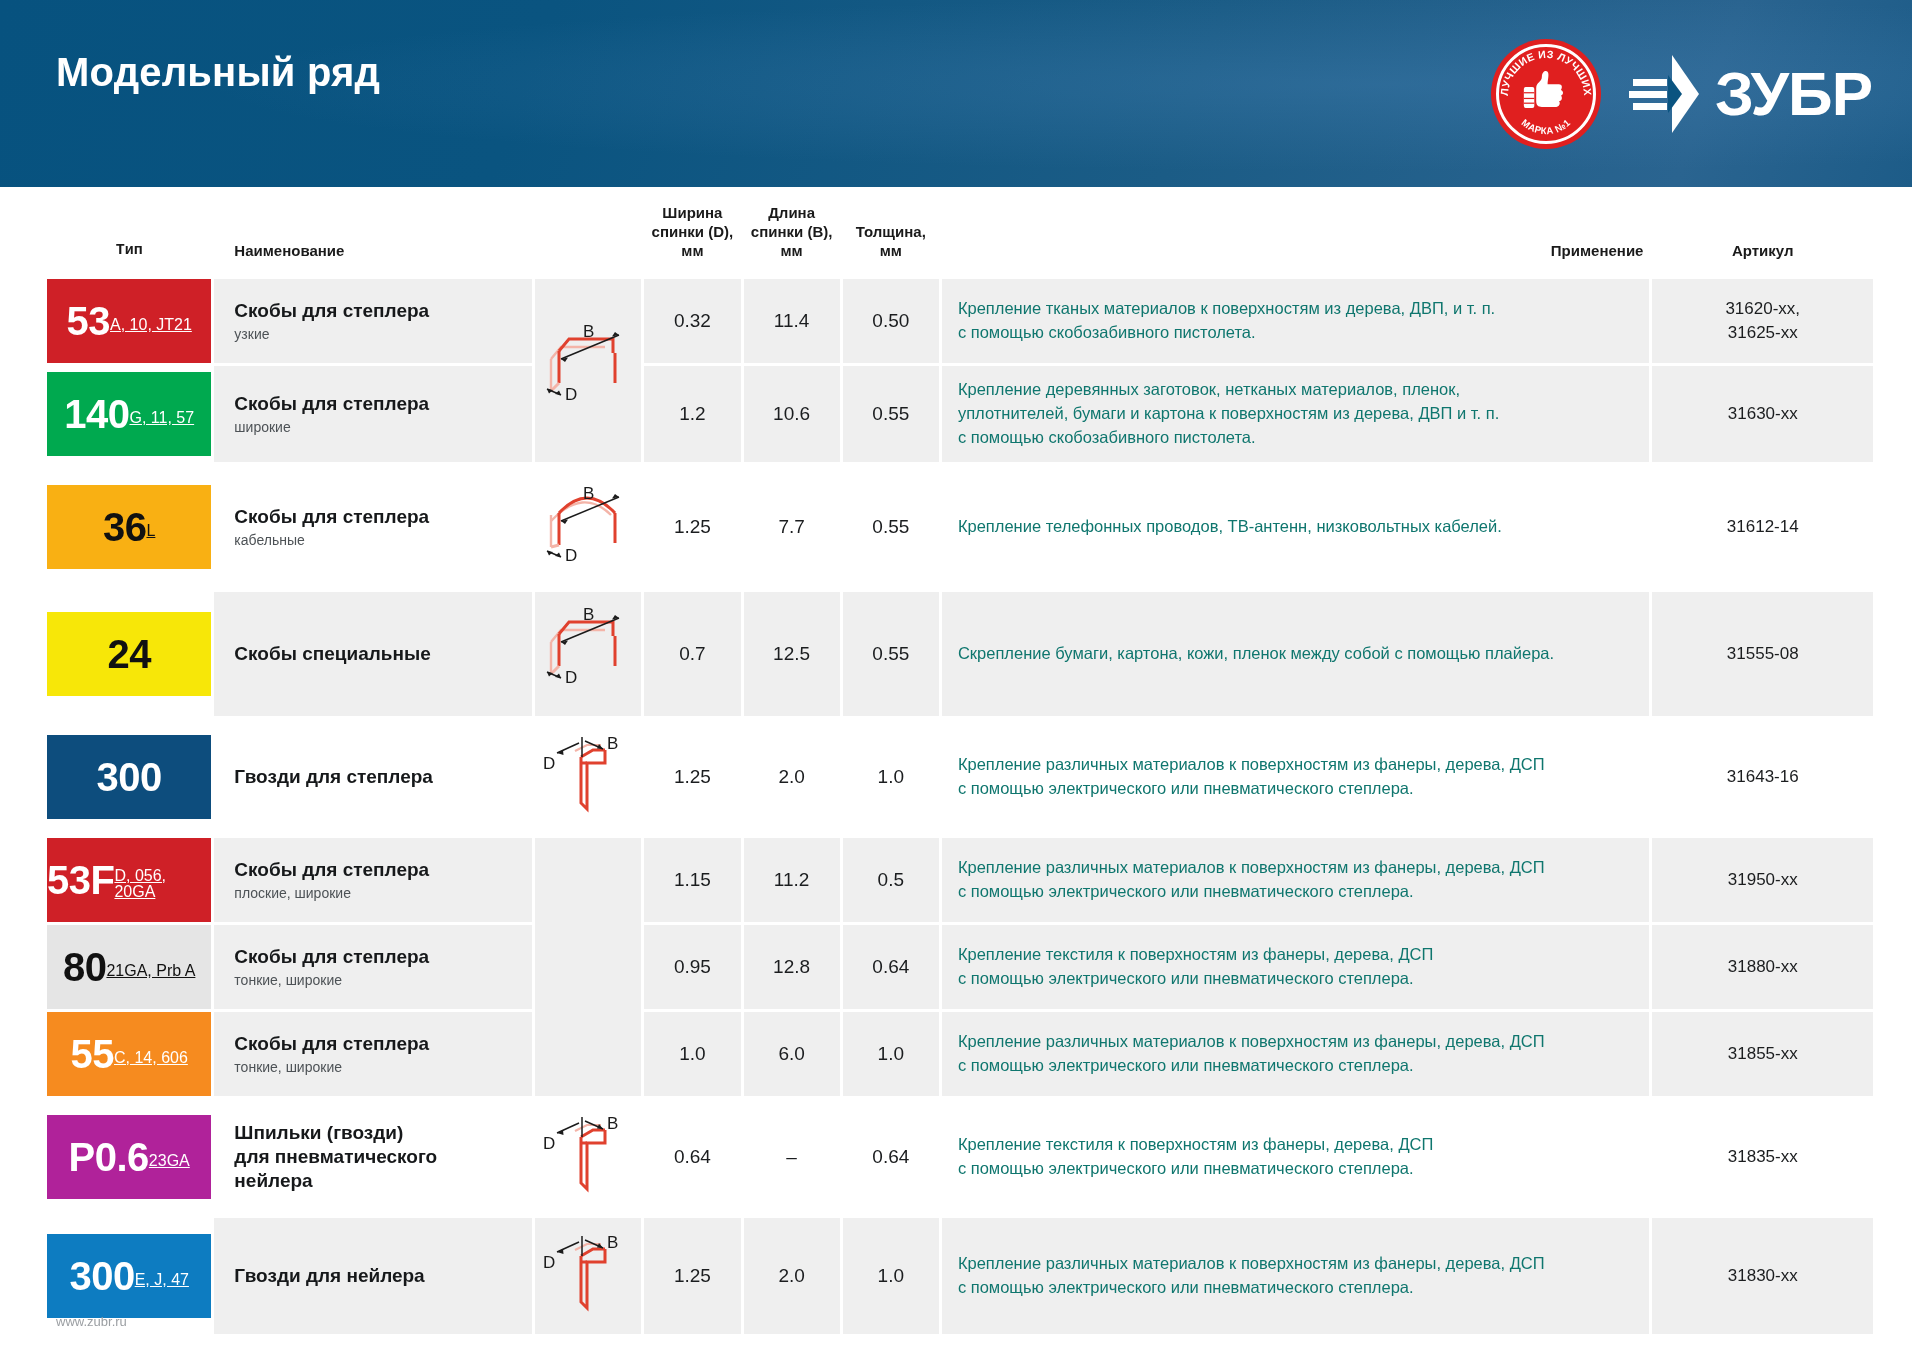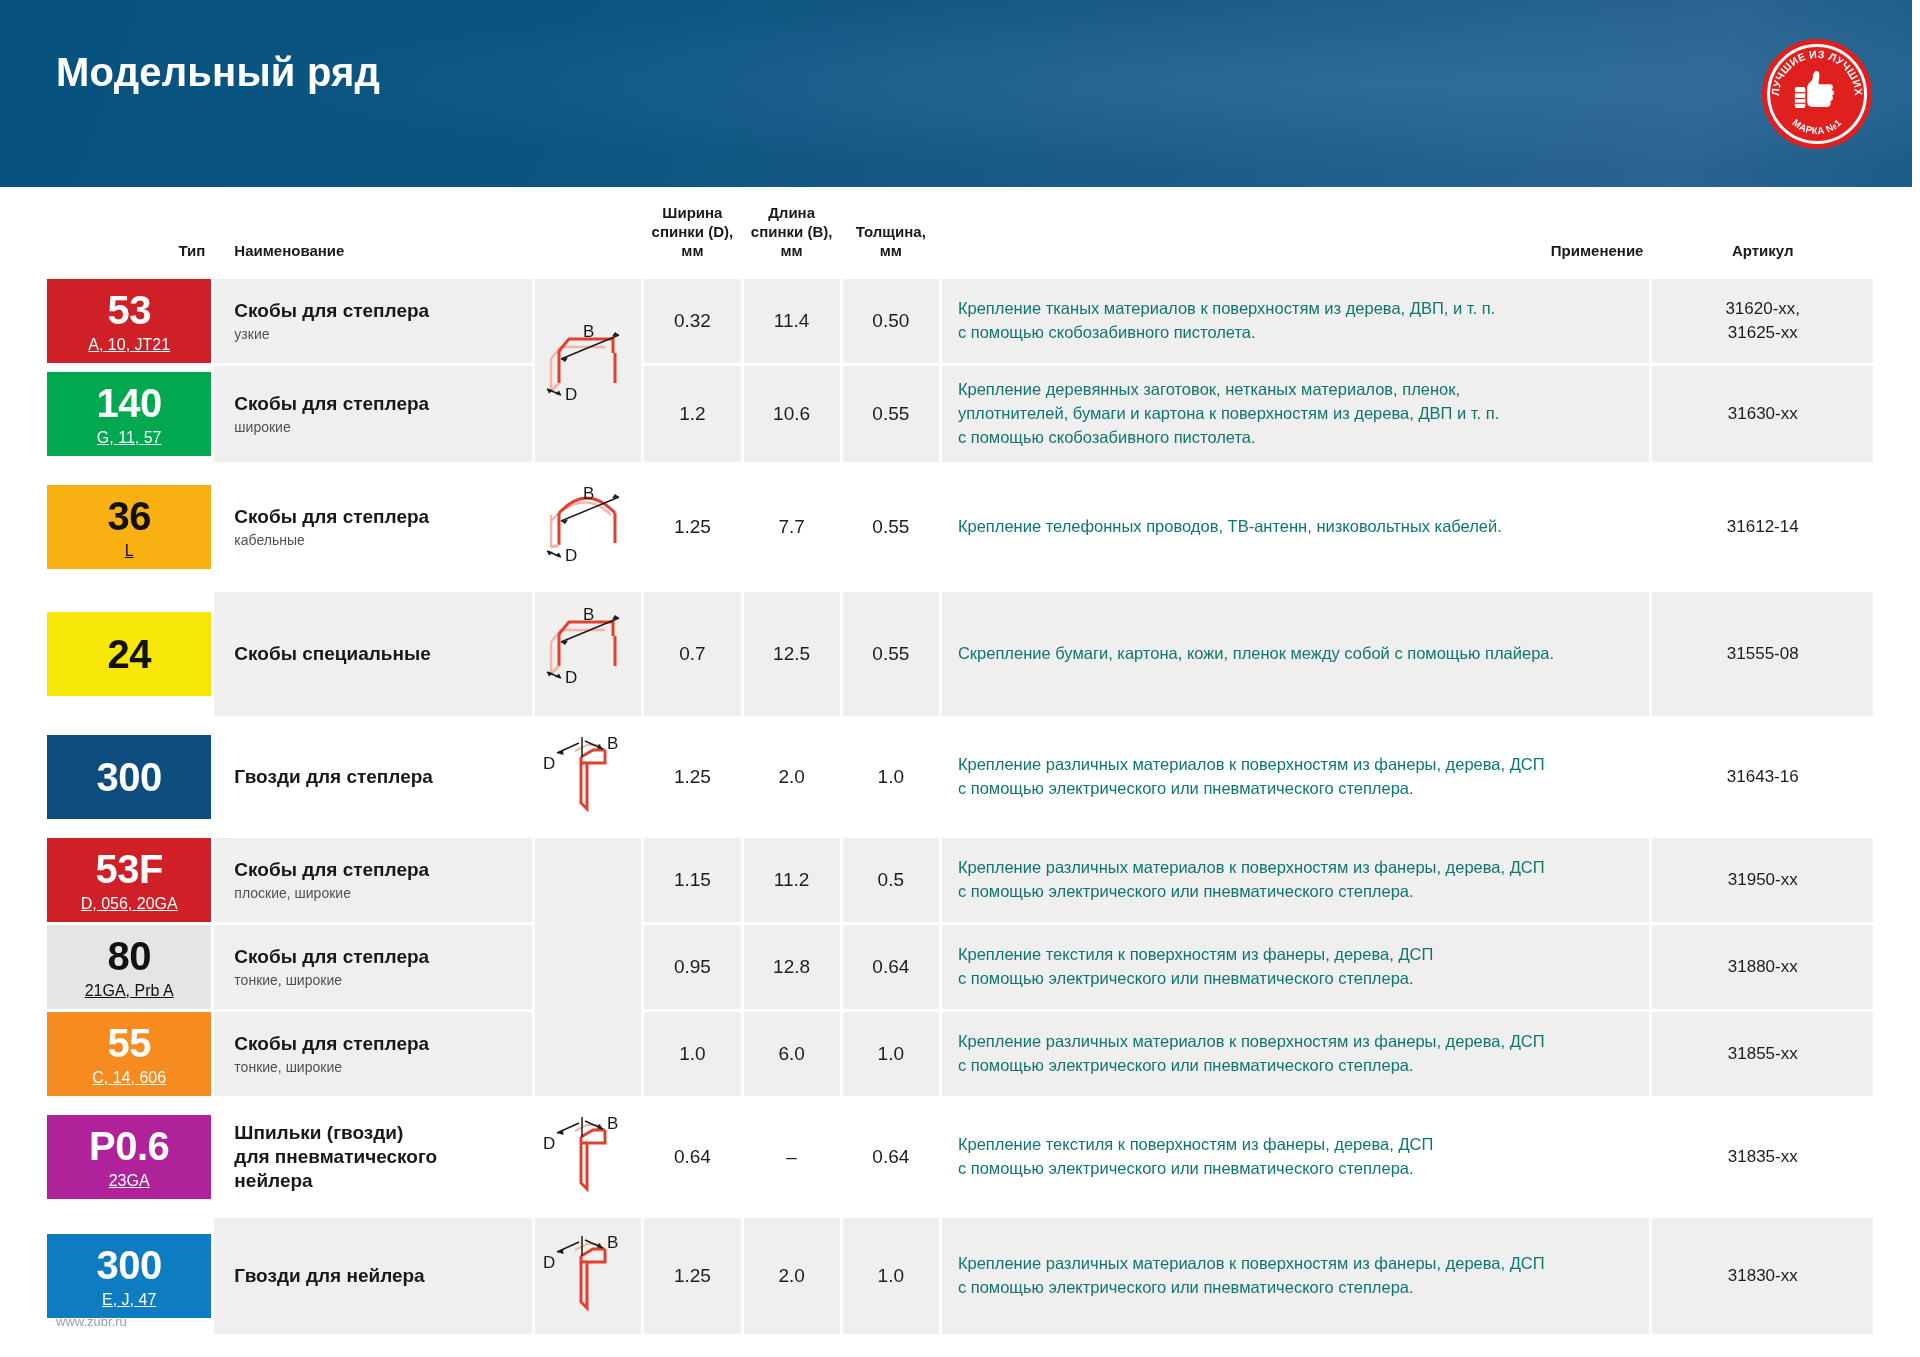--- a/index.html
+++ b/index.html
@@ -56,34 +56,34 @@
     border-collapse:separate; border-spacing:3px 3px;
     margin:0 44px; width:1832px; table-layout:fixed;
   }
   
   thead th{
     background:#ffffff; border:none;
     font-size:15px; font-weight:bold; color:#1a1a1a;
     padding:14px 6px 16px; vertical-align:bottom;
     line-height:1.25;
   }
-  th.h-type{ width:164px; text-align:right; }
+  th.h-type{ width:164px; text-align:center;font-family:Liberation Mono, monospace; }
   th.h-name{ width:317px; text-align:left; padding-left:20px; }
   th.h-pic { width:106px; }
   th.h-num { width:96px;  text-align:center; }
   th.h-app { width:706px; text-align:right; padding-left:16px; }
   th.h-art { width:220px; text-align:center; }
 
   tbody td{ border:none; vertical-align:middle; }
 
   
   td.c-type{ padding:0; width:164px; }
   .tbadge{
     height:100%; min-height:84px; width:100%;
-    display:flex; flex-direction:column; align-items:center; justify-content:center;
+    display:flex; flex-direction:row; align-items:center; justify-content:center;
     line-height:1;
   }
   .tbadge .num{ font-size:40px; font-weight:bold; letter-spacing:-.5px; }
   .tbadge .sub{ font-size:16px; margin-top:7px; font-weight:normal;text-decoration:underline; }
   .tbadge.light{ color:#ffffff; }
   .tbadge.dark { color:#111111; }
 
   
   td.c-name{ padding:12px 12px 12px 20px; }
   .nm-title{ font-size:19px; font-weight:bold; color:#16181a; line-height:1.28; }
@@ -135,20 +135,30 @@
                      C45,23 45,27 42,28 C44,30 43,34 40,34 C42,36 40,40 37,40
                      L22,40 C18,40 16,38 16,34 L16,20 C16,14 22,14 22,8 Z" fill="#ffffff"></path>
             <rect x="3" y="19" width="11" height="22" rx="2" fill="#ffffff"></rect>
             <line x1="3" y1="25" x2="14" y2="25" stroke="#e01f1f" stroke-width="1.3"></line>
             <line x1="3" y1="31" x2="14" y2="31" stroke="#e01f1f" stroke-width="1.3"></line>
             <line x1="3" y1="36" x2="14" y2="36" stroke="#e01f1f" stroke-width="1.3"></line>
           </g>
         </svg>
       </div>
 
+      <div class="zubr">
+        <svg class="zubr-mark" viewBox="0 0 74 82">
+          <polygon points="45,2 72,41 45,80" fill="#ffffff"></polygon>
+          <polygon points="41,22 55,41 41,60" fill="#0a5480"></polygon>
+          <rect x="6" y="26" width="34" height="7" fill="#ffffff"></rect>
+          <rect x="2" y="38" width="38" height="7" fill="#ffffff"></rect>
+          <rect x="6" y="50" width="34" height="7" fill="#ffffff"></rect>
+        </svg>
+        <div class="zubr-text">ЗУБР</div>
+      </div>
 
     </div>
   </div>
 
   <div class="table-wrap">
     <table class="spec">
       <colgroup>
         <col style="width:164px">
           <col style="width:317px">
           <col style="width:106px">

